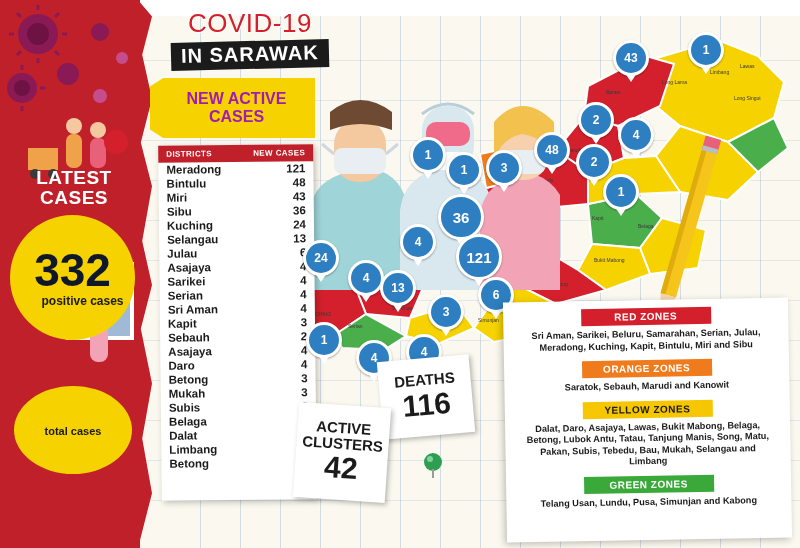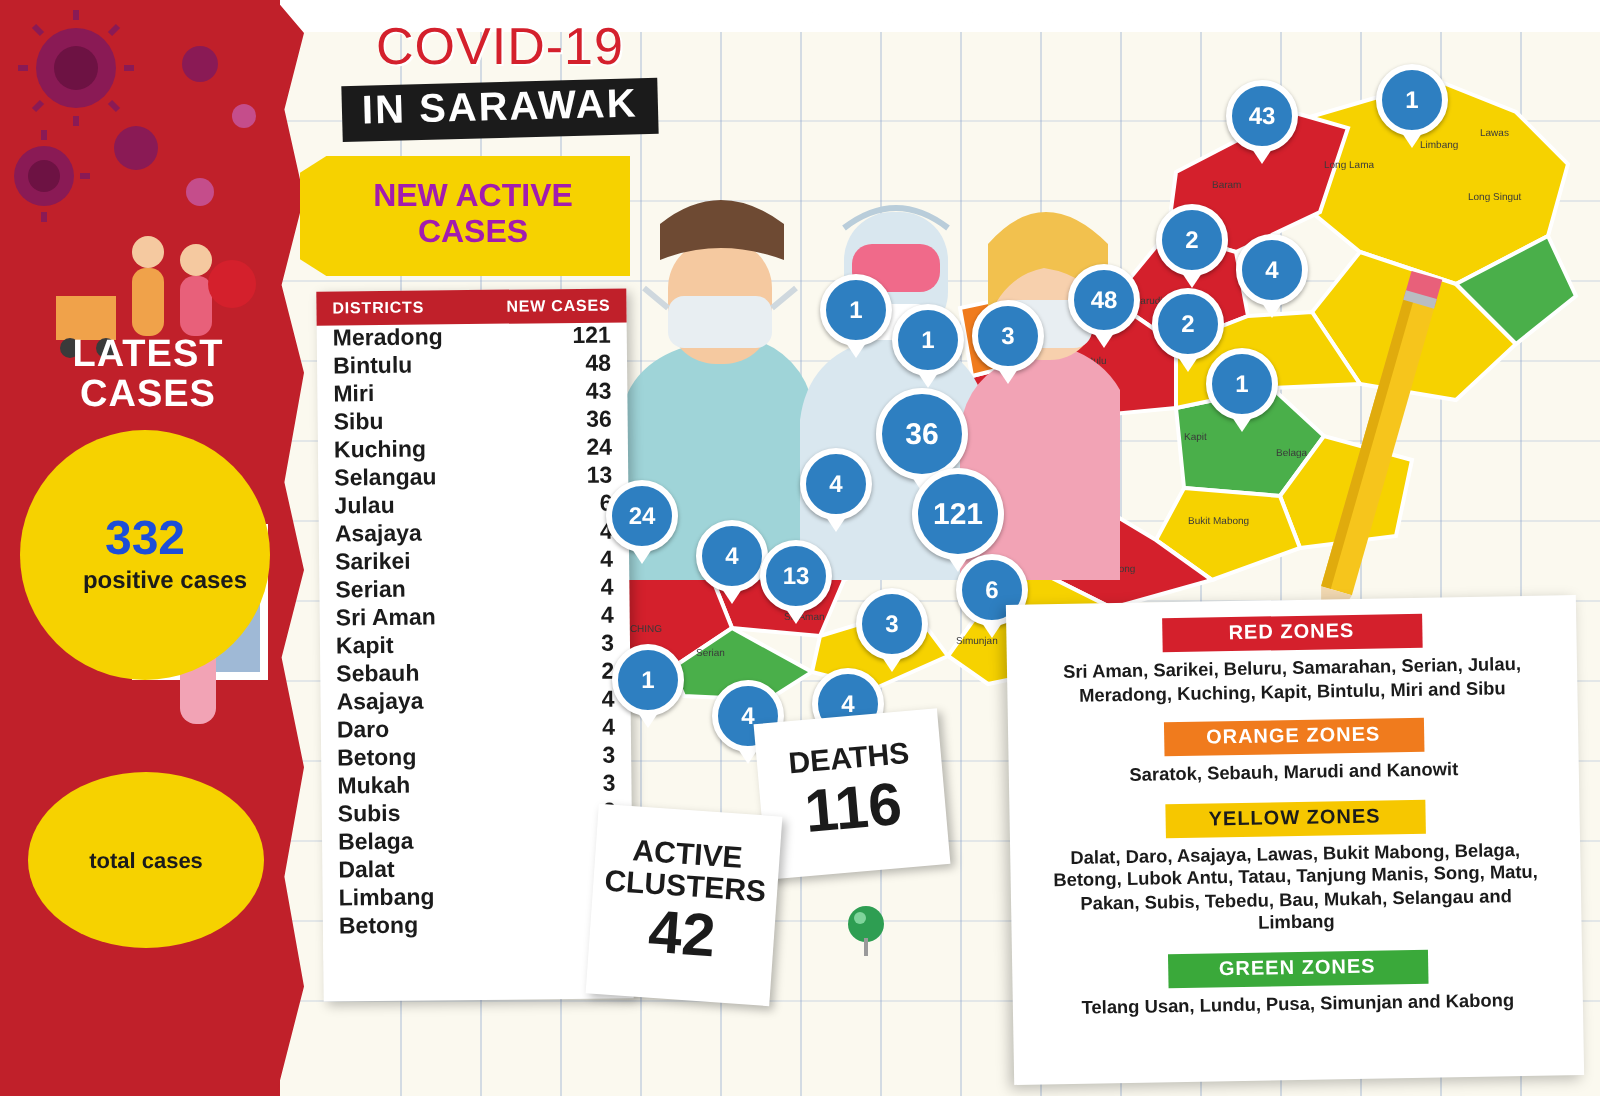--- a/index.html
+++ b/index.html
@@ -53,21 +53,21 @@
     background:#1b1b1b;color:#ffffff;font-size:20px;font-weight:bold;
     letter-spacing:1px;transform:rotate(-1.5deg);
   }
 
   
   .latest-badge{
     position:absolute;left:10px;top:215px;width:125px;height:125px;border-radius:50%;
     background:#f6d200;display:flex;flex-direction:column;align-items:center;justify-content:center;
     box-shadow:0 0 0 0 rgba(0,0,0,0);
   }
-  .latest-num{font-size:24px;font-weight:bold;color:#1d4ed8;line-height:1;}
+  .latest-num{font-size:46px;font-weight:bold;color:#0f172a;line-height:1;}
   .latest-sub{font-size:12px;font-weight:bold;color:#1b1b1b;line-height:1.05;text-align:center;margin-top:2px;margin-left:20px;}
   .total-badge{
     position:absolute;left:14px;top:386px;width:118px;height:88px;border-radius:50%;
     background:#f6d200;display:flex;flex-direction:column;align-items:center;justify-content:center;
   }
   .total-num{font-size:25px;font-weight:bold;color:#c0202a;line-height:1;}
   .total-sub{font-size:11px;font-weight:bold;color:#1b1b1b;text-align:center;line-height:1.1;margin-top:2px;}
   .latest-title{
     position:absolute;left:16px;top:168px;width:116px;text-align:center;
     color:#ffffff;font-size:19px;font-weight:bold;line-height:1.05;letter-spacing:.5px;

